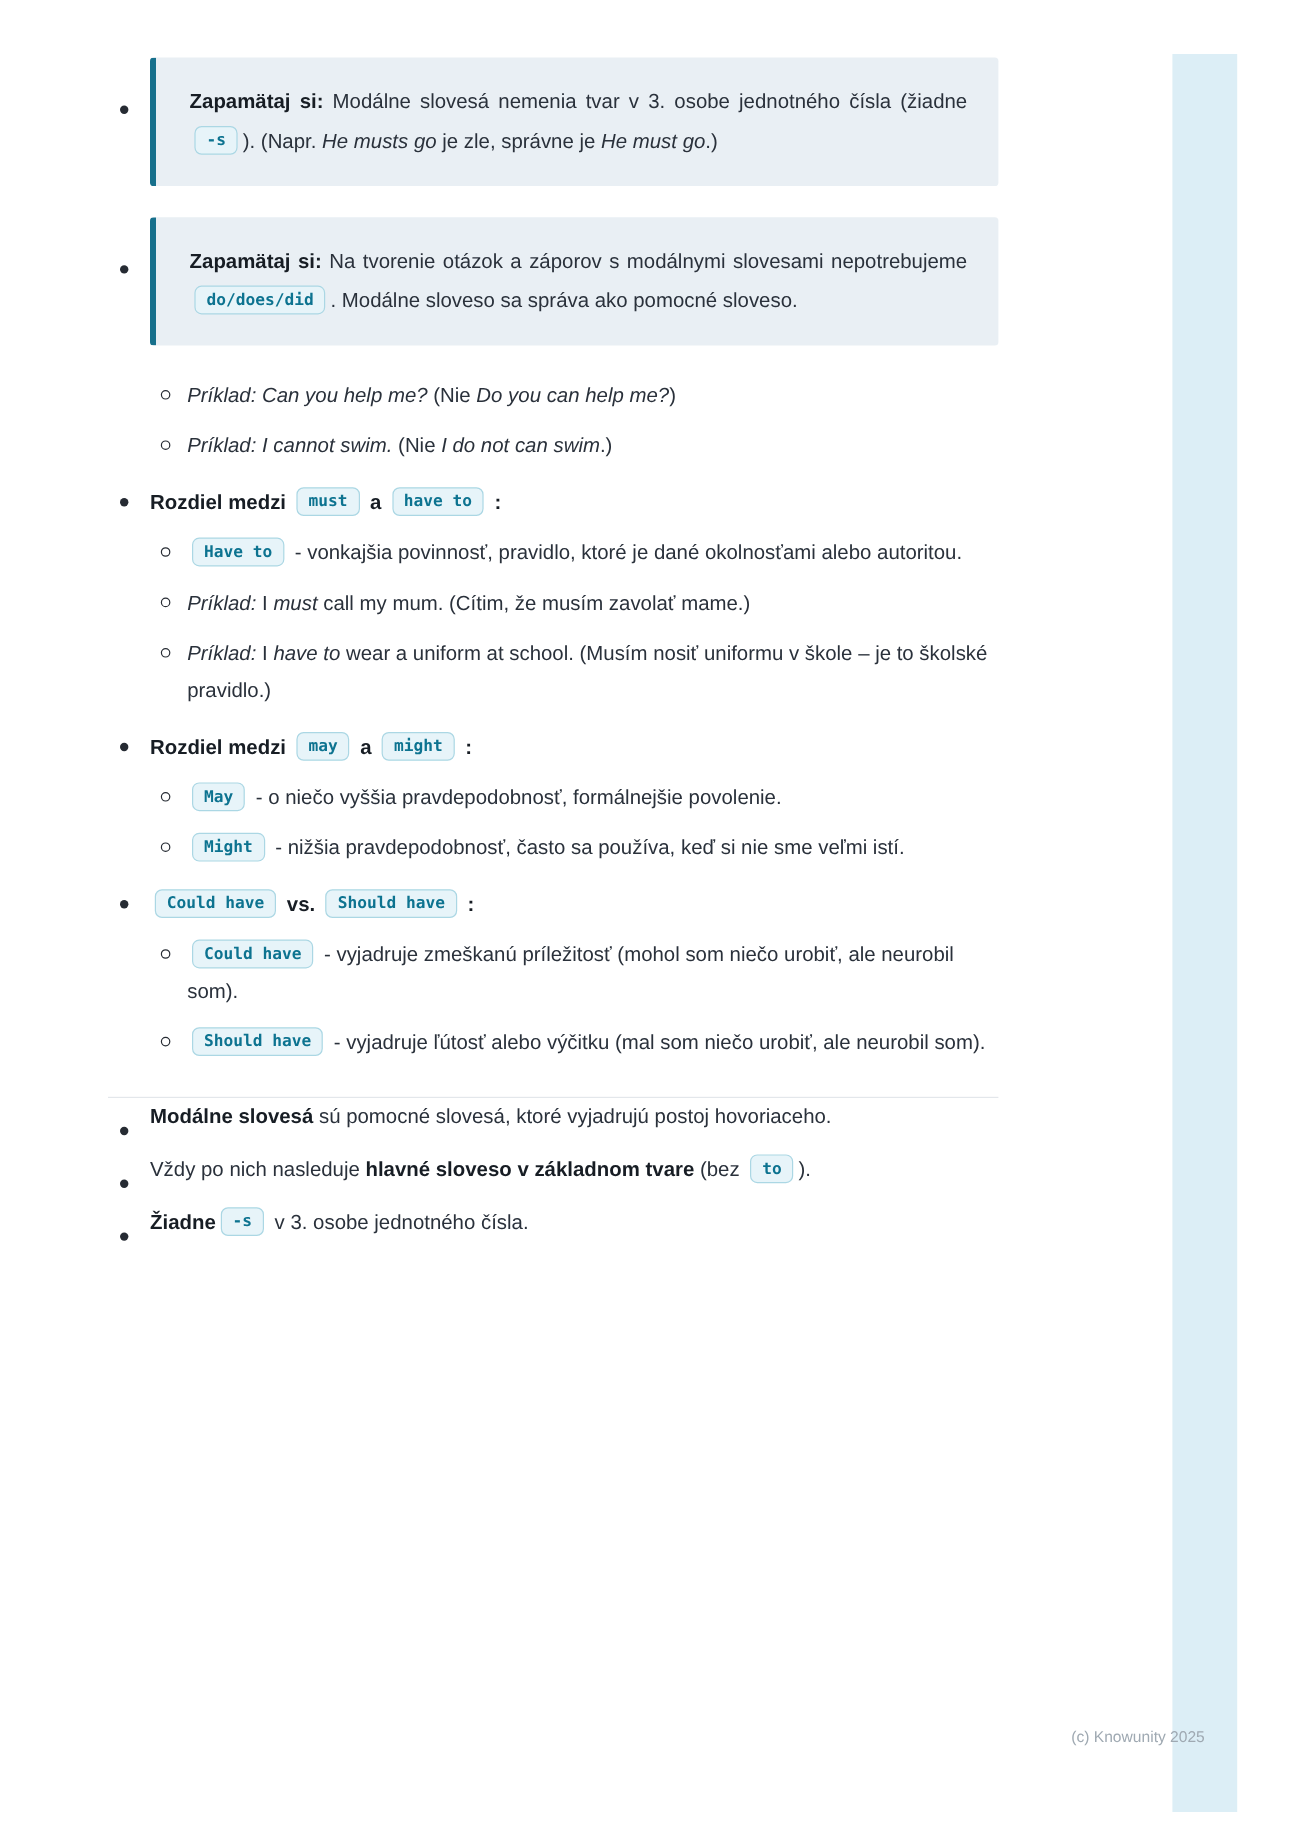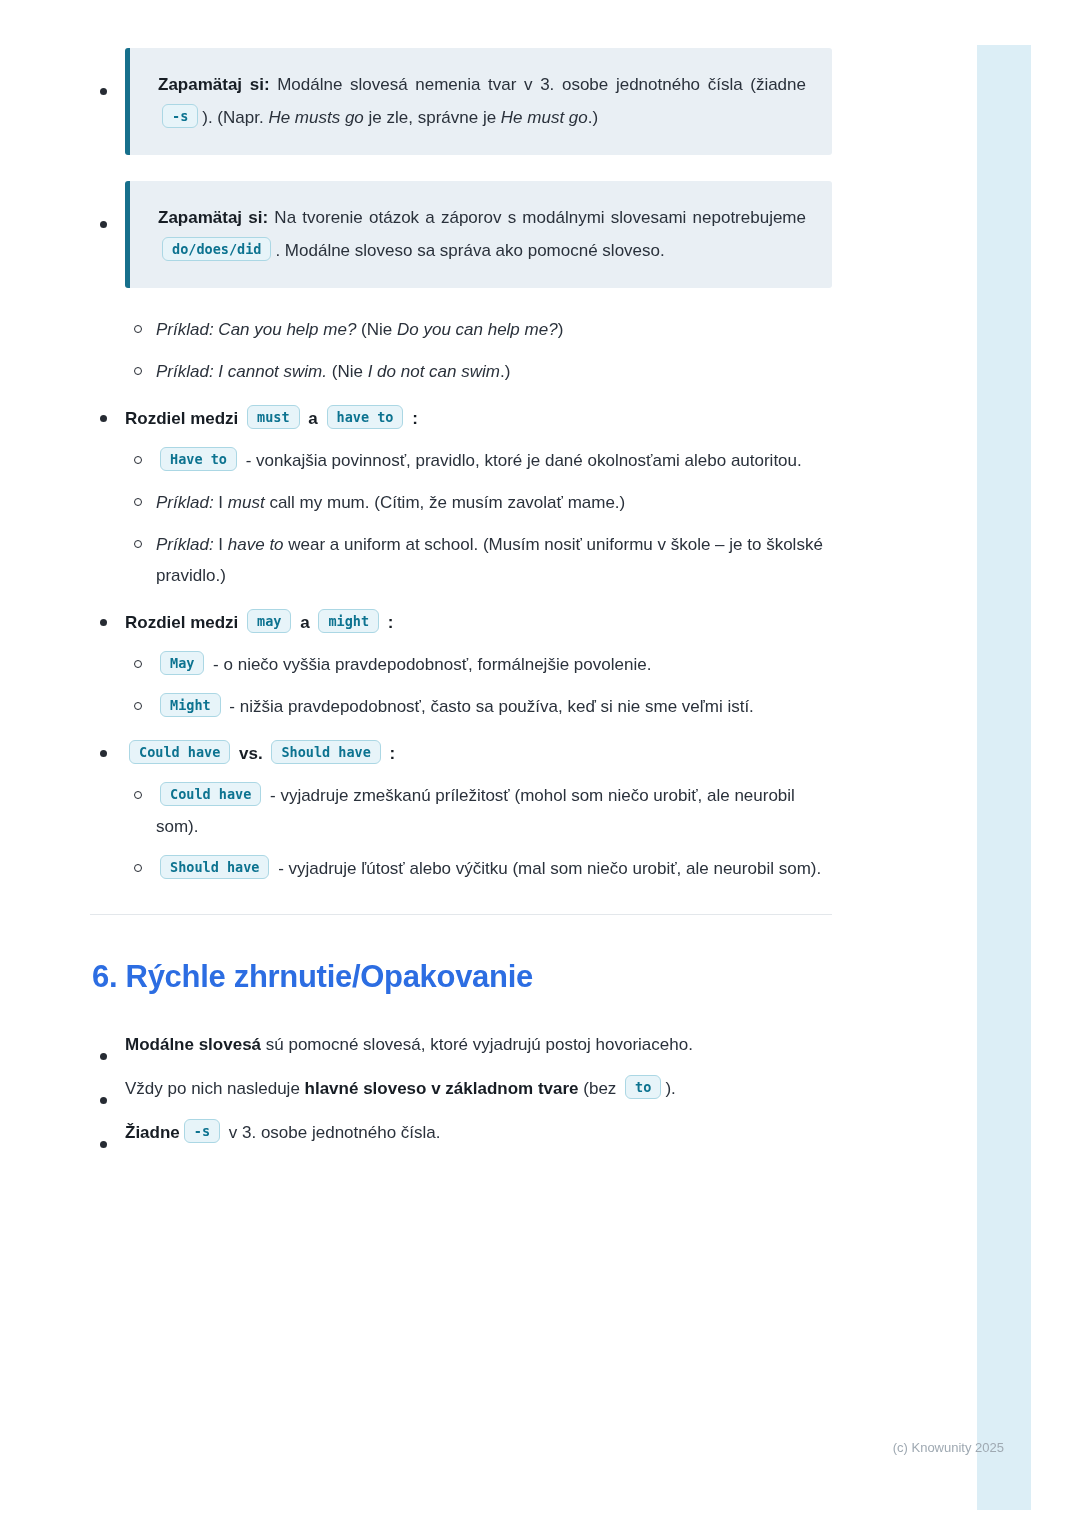--- a/index.html
+++ b/index.html
@@ -120,21 +120,20 @@
       <span class="bullet circle"></span>
       <p class="rtext"><span class="code">Could have</span><span> - vyjadruje zmeškanú príležitosť (mohol som niečo urobiť, ale neurobil som).</span></p>
     </div>
     <div class="row lvl2">
       <span class="bullet circle"></span>
       <p class="rtext"><span class="code">Should have</span><span> - vyjadruje ľútosť alebo výčitku (mal som niečo urobiť, ale neurobil som).</span></p>
     </div>
 
     <hr class="divider">
 
-    <h2 class="heading">6. Rýchle zhrnutie/Opakovanie</h2>
 
     <div class="row summary-row">
       <span class="bullet dot"></span>
       <p class="rtext"><b>Modálne slovesá</b><span> sú pomocné slovesá, ktoré vyjadrujú postoj hovoriaceho.</span></p>
     </div>
     <div class="row summary-row">
       <span class="bullet dot"></span>
       <p class="rtext"><span>Vždy po nich nasleduje </span><b>hlavné sloveso v základnom tvare</b><span> (bez </span><span class="code">to</span><span>).</span></p>
     </div>
     <div class="row summary-row">

